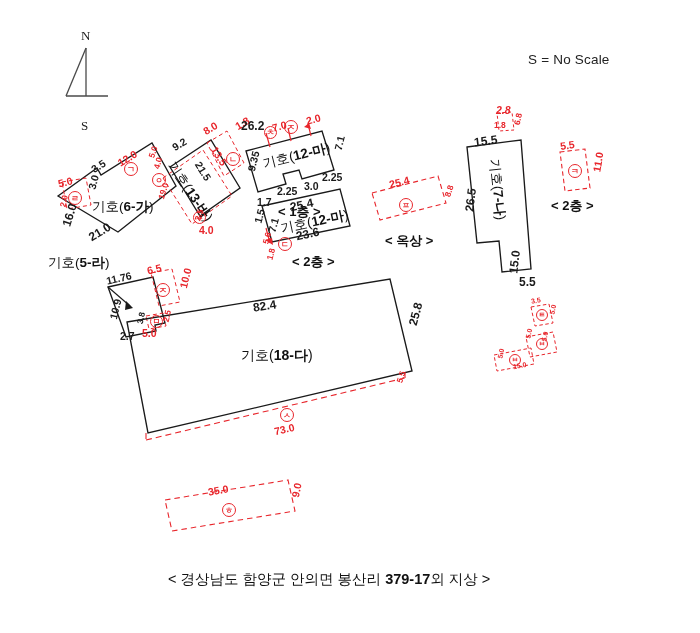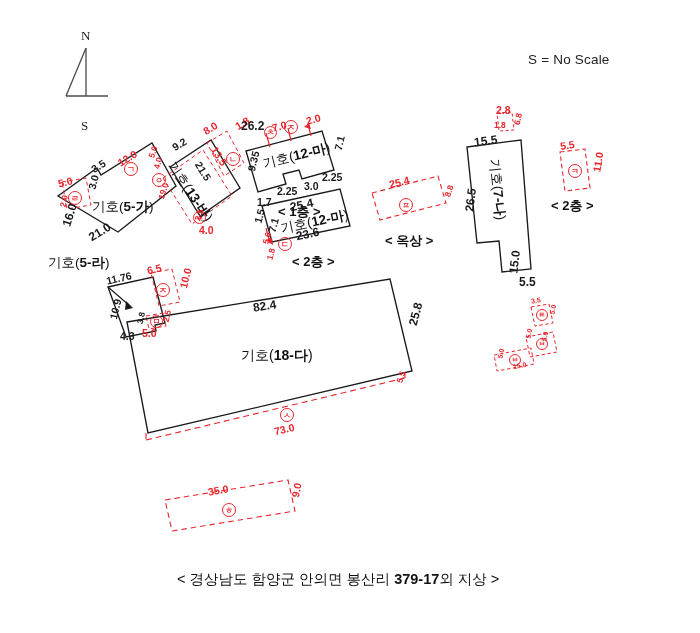--- a/index.html
+++ b/index.html
@@ -116,21 +116,21 @@
       <path d="M526,337 L553,332 L557,352 L530,357 Z"></path>
       <path d="M494,355 L531,348 L534,364 L497,371 Z"></path>
     </g>
   </svg>
 
   <div class="compass-t" style="left:81px;top:28px;">N</div>
   <div class="compass-t" style="left:81px;top:118px;">S</div>
 
   <div class="noscale" style="left:528px;top:52px;">S = No Scale</div>
 
-  <div class="bldg-name" style="left:92px;top:198px;"><span>기호(</span><b>5-가</b><span>)</span></div>
+  <div class="bldg-name" style="left:92px;top:198px;"><span>기호(</span><b>6-가</b><span>)</span></div>
   <div class="dim r" style="left:58px;top:176px;transform:rotate(-13deg);">5.0</div>
   <div class="dim r sm" style="left:58px;top:196px;transform:rotate(-78deg);">2.0</div>
   <div class="dim k" style="left:91px;top:160px;transform:rotate(-33deg);">3.5</div>
   <div class="dim k" style="left:86px;top:176px;transform:rotate(-75deg);">3.0</div>
   <div class="dim r" style="left:117px;top:152px;transform:rotate(-31deg);">12.0</div>
   <div class="dim r sm" style="left:147px;top:147px;transform:rotate(-72deg);">5.0</div>
   <div class="dim k big" style="left:88px;top:225px;transform:rotate(-31deg);">21.0</div>
   <div class="dim k big" style="left:58px;top:208px;transform:rotate(-73deg);">16.0</div>
   <div class="circ" style="left:68px;top:191px;width:12px;height:12px;">ㄹ</div>
   <div class="circ" style="left:124px;top:162px;width:12px;height:12px;">ㄱ</div>
@@ -172,39 +172,39 @@
   <div class="dim r sm" style="left:265px;top:249px;transform:rotate(-75deg);">1.8</div>
   <div class="circ" style="left:278px;top:237px;width:12px;height:12px;">ㄷ</div>
   <div class="floor-tag" style="left:292px;top:253px;">&lt; 2층 &gt;</div>
 
   <div class="dim r" style="left:389px;top:176px;transform:rotate(-14deg);">25.4</div>
   <div class="dim r sm" style="left:443px;top:186px;transform:rotate(-72deg);">8.8</div>
   <div class="circ" style="left:399px;top:198px;width:12px;height:12px;">ㅍ</div>
   <div class="floor-tag" style="left:385px;top:232px;">&lt; 옥상 &gt;</div>
 
   <div class="bldg-name" style="left:503px;top:158px;transform:rotate(84deg);transform-origin:left top;"><span>기호(</span><b>7-나</b><span>)</span></div>
-  <div class="dim r" style="left:496px;top:104px;">2.8</div>
+  <div class="dim r" style="left:496px;top:104px;font-style:italic;">2.8</div>
   <div class="dim r sm" style="left:494px;top:120px;">1.8</div>
   <div class="dim r sm" style="left:512px;top:114px;transform:rotate(-76deg);">6.8</div>
   <div class="dim k big" style="left:474px;top:134px;transform:rotate(-7deg);">15.5</div>
   <div class="dim k big" style="left:459px;top:193px;transform:rotate(-83deg);">26.5</div>
   <div class="dim k big" style="left:503px;top:255px;transform:rotate(-83deg);">15.0</div>
   <div class="dim k big" style="left:519px;top:275px;">5.5</div>
 
   <div class="dim r" style="left:560px;top:139px;transform:rotate(-8deg);">5.5</div>
   <div class="dim r" style="left:588px;top:156px;transform:rotate(-81deg);">11.0</div>
   <div class="circ" style="left:568px;top:164px;width:12px;height:12px;">ㅋ</div>
   <div class="floor-tag" style="left:551px;top:197px;">&lt; 2층 &gt;</div>
 
   <div class="bldg-name" style="left:48px;top:254px;"><span>기호(</span><b>5-라</b><span>)</span></div>
   <div class="dim k" style="left:106px;top:272px;transform:rotate(-13deg);">11.76</div>
   <div class="dim r" style="left:147px;top:263px;transform:rotate(-13deg);">6.5</div>
   <div class="dim r" style="left:175px;top:272px;transform:rotate(-76deg);">10.0</div>
   <div class="dim k" style="left:105px;top:303px;transform:rotate(-76deg);">10.9</div>
-  <div class="dim k" style="left:120px;top:330px;">4.3</div>
+  <div class="dim k" style="left:120px;top:330px;">2.7</div>
   <div class="dim k sm" style="left:135px;top:313px;transform:rotate(-76deg);">3.8</div>
   <div class="dim r" style="left:142px;top:327px;">5.0</div>
   <div class="dim r sm" style="left:161px;top:311px;transform:rotate(-76deg);">2.5</div>
   <div class="circ" style="left:156px;top:283px;width:12px;height:12px;">ㅈ</div>
   <div class="circ" style="left:150px;top:315px;width:11px;height:11px;">ㅁ</div>
 
   <div class="bldg-name" style="left:241px;top:347px;font-size:14px;"><span>기호(</span><b>18-다</b><span>)</span></div>
   <div class="dim k big" style="left:253px;top:299px;transform:rotate(-9deg);">82.4</div>
   <div class="dim k big" style="left:404px;top:307px;transform:rotate(-75deg);">25.8</div>
   <div class="dim r" style="left:274px;top:423px;transform:rotate(-13deg);">73.0</div>
@@ -218,15 +218,15 @@
   <div class="dim r xs" style="left:531px;top:297px;transform:rotate(-10deg);">3.5</div>
   <div class="dim r xs" style="left:548px;top:306px;transform:rotate(-78deg);">5.0</div>
   <div class="dim r xs" style="left:524px;top:330px;transform:rotate(-78deg);">5.0</div>
   <div class="dim r xs" style="left:540px;top:333px;transform:rotate(-78deg);">5.0</div>
   <div class="dim r xs" style="left:513px;top:362px;transform:rotate(-10deg);">15.0</div>
   <div class="dim r xs" style="left:496px;top:350px;transform:rotate(-78deg);">5.0</div>
   <div class="circ" style="left:536px;top:309px;width:10px;height:10px;font-size:7px;">ㅌ</div>
   <div class="circ" style="left:536px;top:338px;width:10px;height:10px;font-size:7px;">ㅂ</div>
   <div class="circ" style="left:509px;top:354px;width:10px;height:10px;font-size:7px;">ㅂ</div>
 
-  <div class="caption" style="left:168px;top:570px;margin-left:9px;"><span>&lt; 경상남도 함양군 안의면 봉산리 </span><b>379-17</b><span>외 지상 &gt;</span></div>
+  <div class="caption" style="left:168px;top:570px;"><span>&lt; 경상남도 함양군 안의면 봉산리 </span><b>379-17</b><span>외 지상 &gt;</span></div>
 
 </div>
 
 </body></html>

